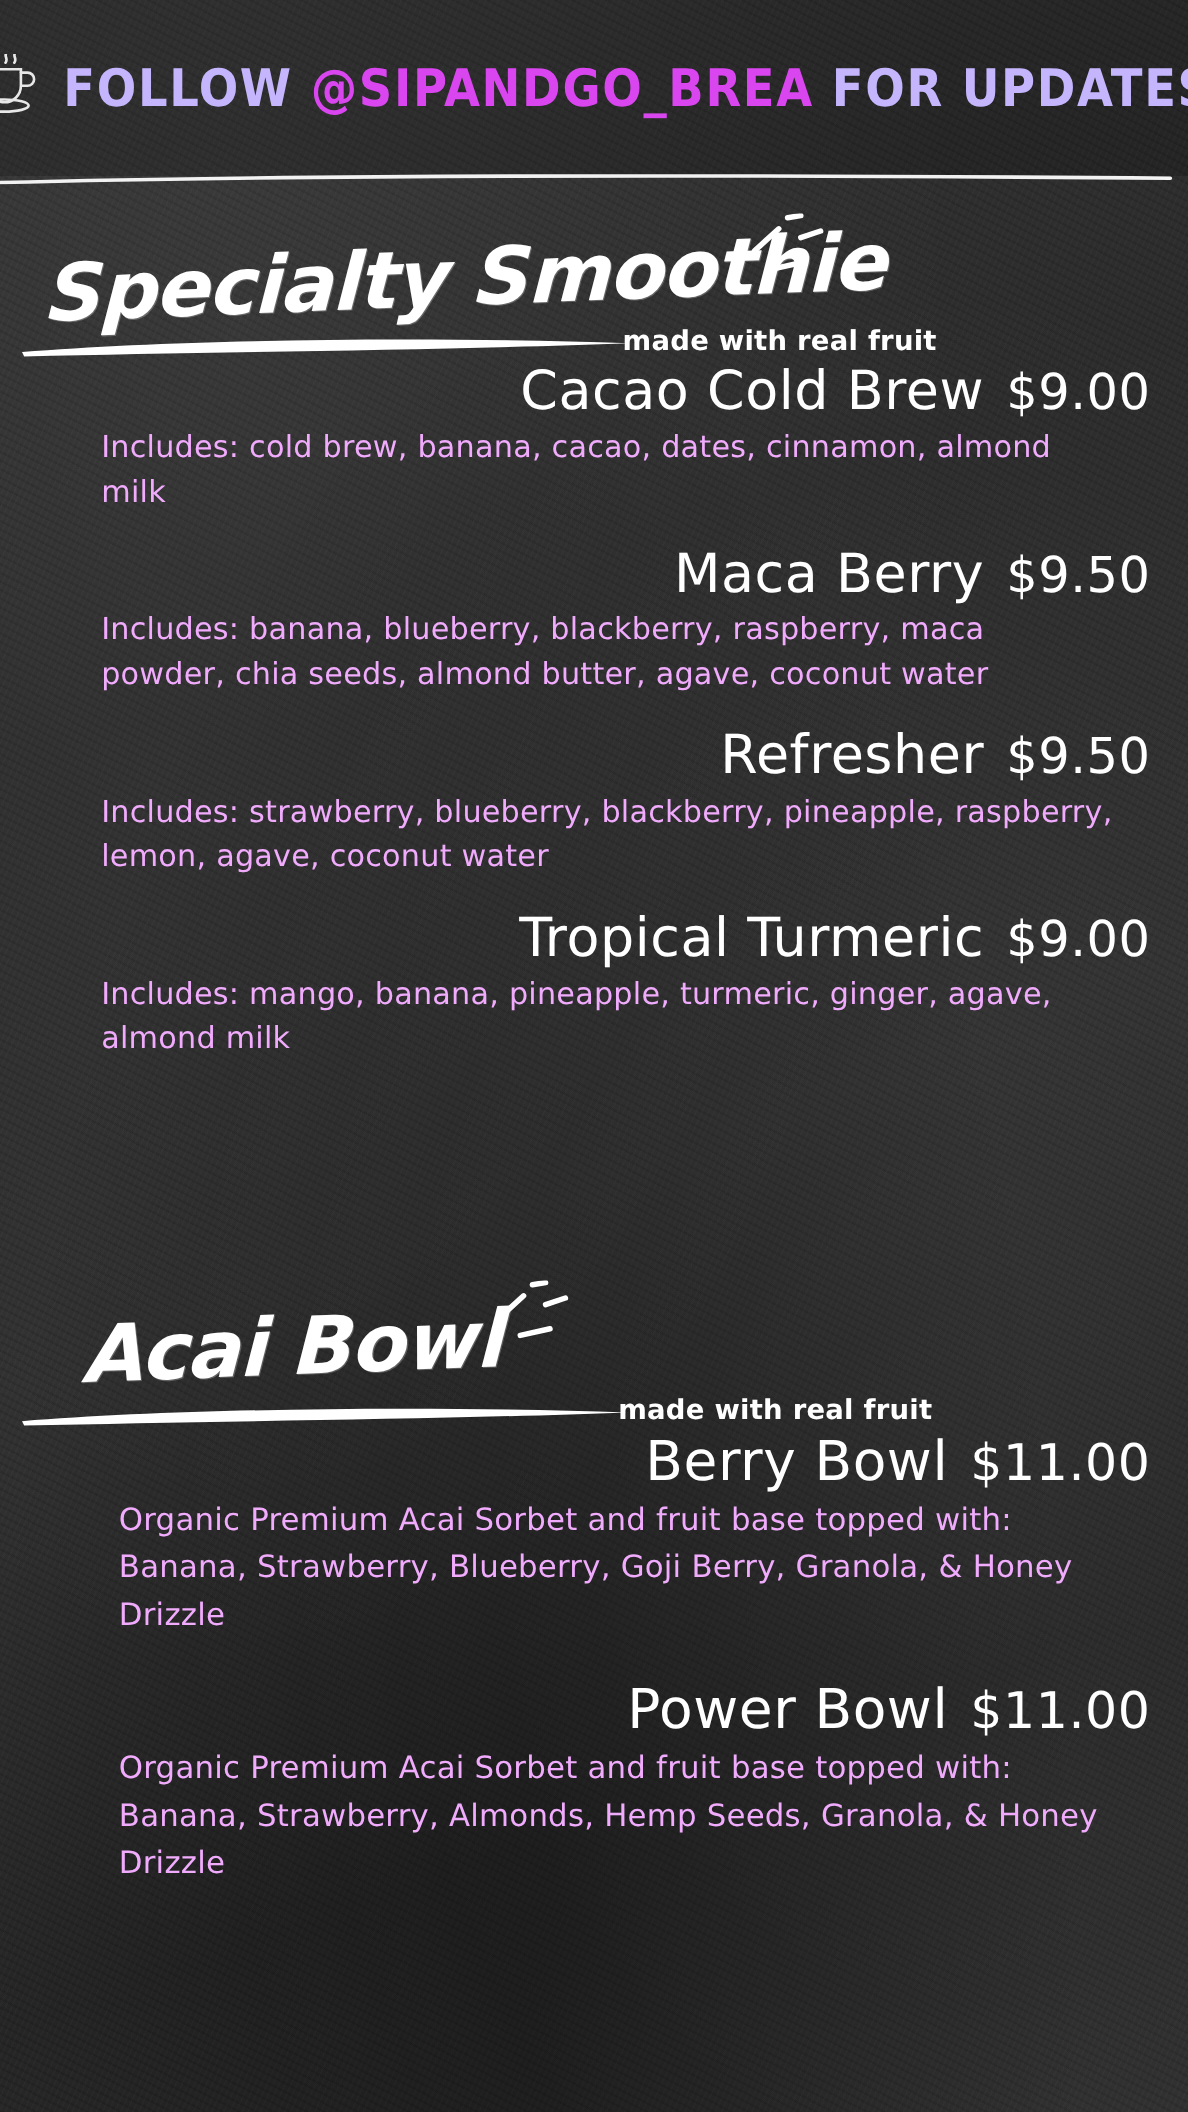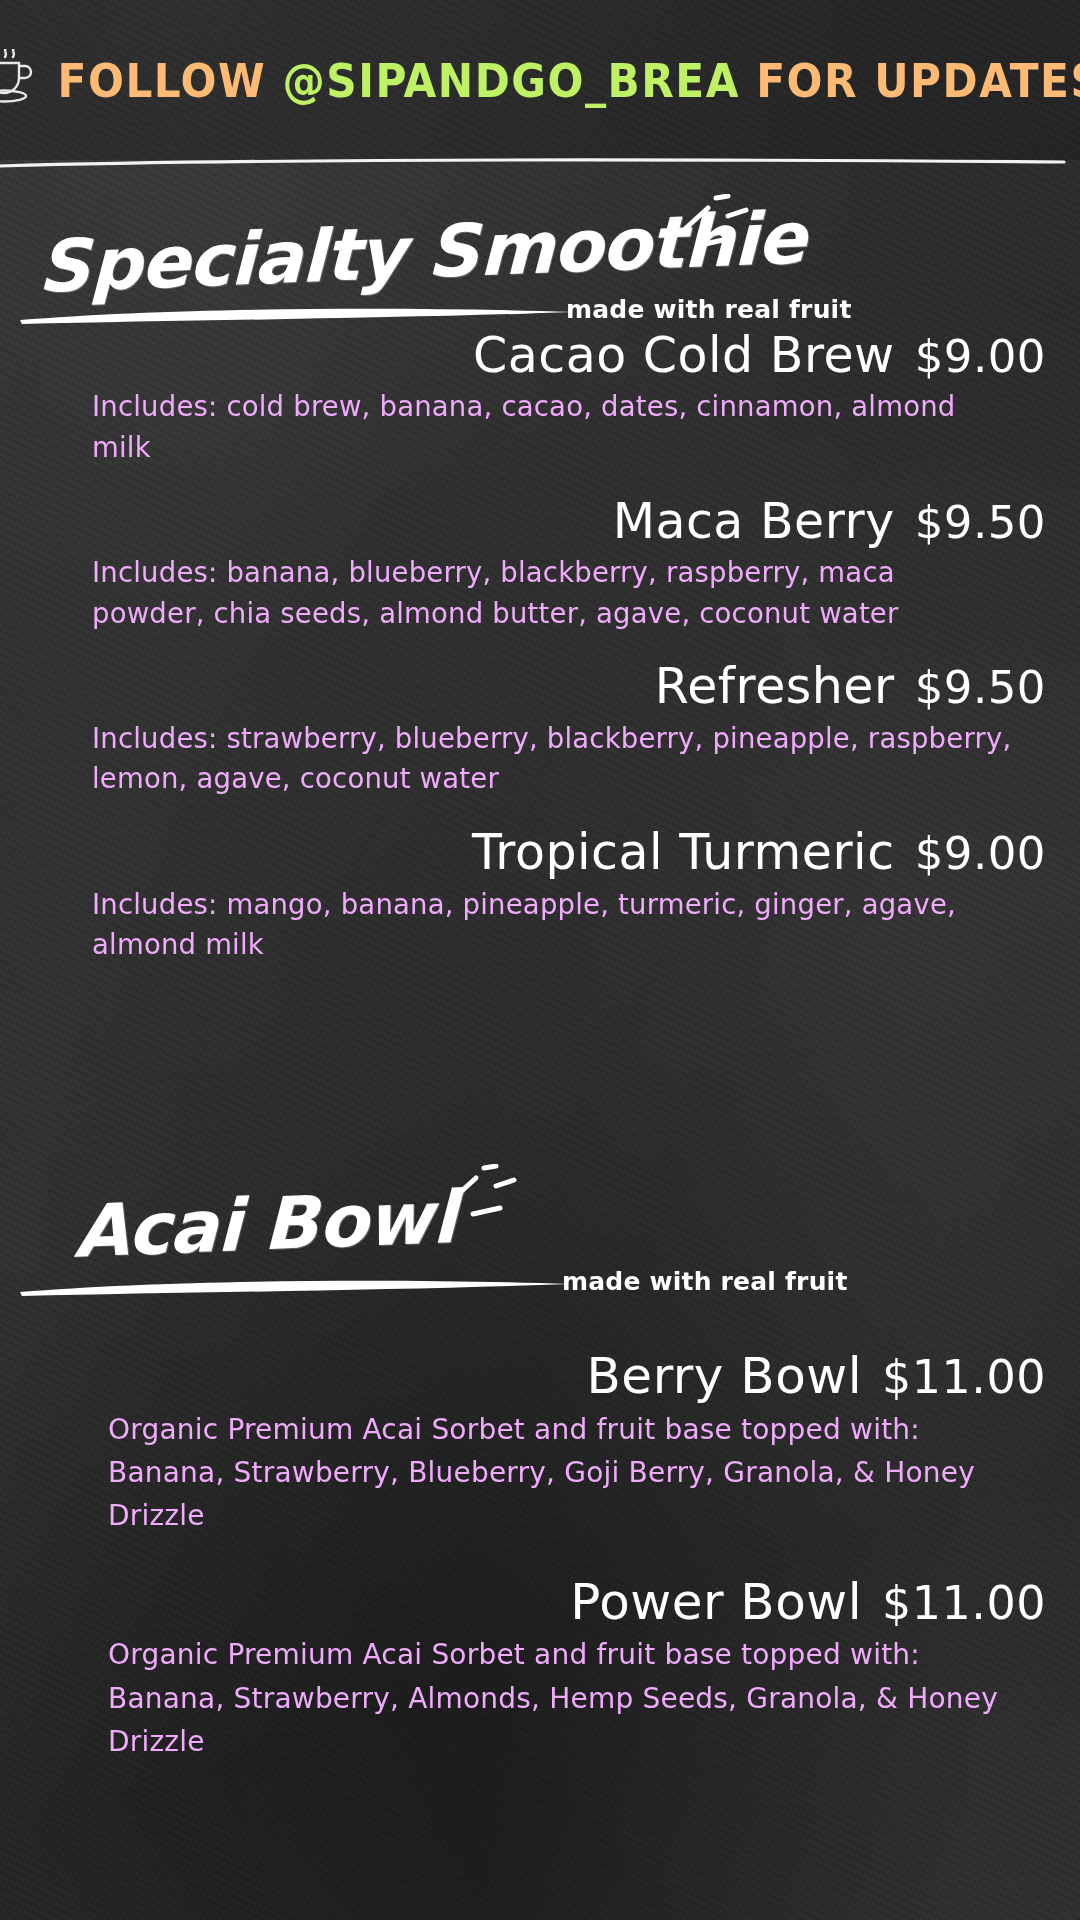--- a/index.html
+++ b/index.html
@@ -50,22 +50,22 @@
     margin-top: -6px;
   }
   .header-text {
     font-family: "DejaVu Sans Condensed", "Liberation Sans", sans-serif;
     font-size: 47px;
     letter-spacing: 1.5px;
     font-weight: 700;
     white-space: nowrap;
     text-transform: uppercase;
   }
-  .header-text .dim { color: #fdba74; }
-  .header-text .bright { color: #bef264; }
+  .header-text .dim { color: #c4b5fd; }
+  .header-text .bright { color: #d946ef; }
 
   .header-rule {
     position: absolute;
     top: 158px;
     left: 0;
     width: 1080px;
     height: 10px;
   }
 
   
@@ -140,21 +140,21 @@
     padding-left: 42px;
     padding-right: 30px;
     margin-top: 2px;
     color: #f0abfc;
     letter-spacing: 0.2px;
   }
 
   .bowl .item-name { font-size: 50px; }
   .bowl .item-price { font-size: 46px; }
   .bowl .item-desc { font-size: 28px; line-height: 1.55; padding-left: 50px; }
-  .bowl { padding-left: 58px; margin-top: 48px; }
+  .bowl { padding-left: 58px; }
   .bowl + .bowl { margin-top: 36px; }
 </style>
 </head>
 <body>
 
 <div class="page">
 
   <div class="header">
     <svg class="cup-icon" viewBox="0 0 60 56">
       <g fill="none" stroke="#e8e8e8" stroke-width="2.4" stroke-linecap="round">

